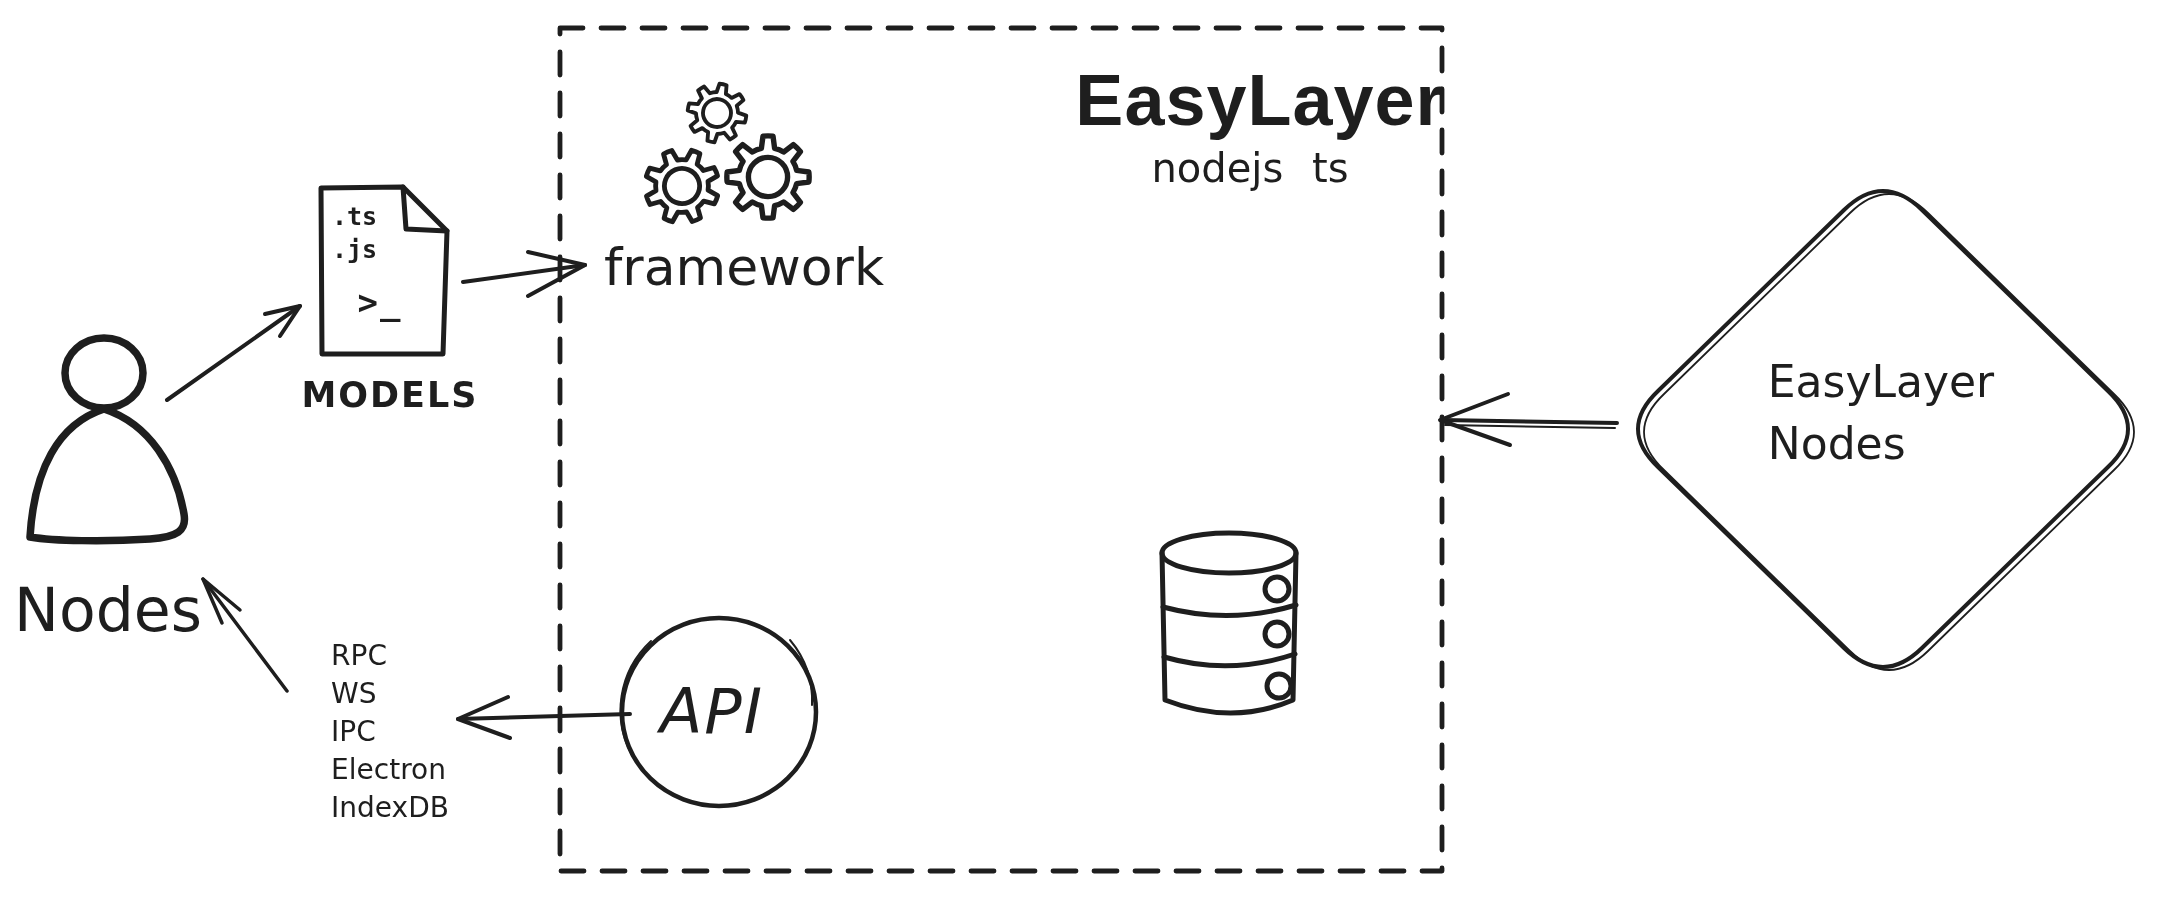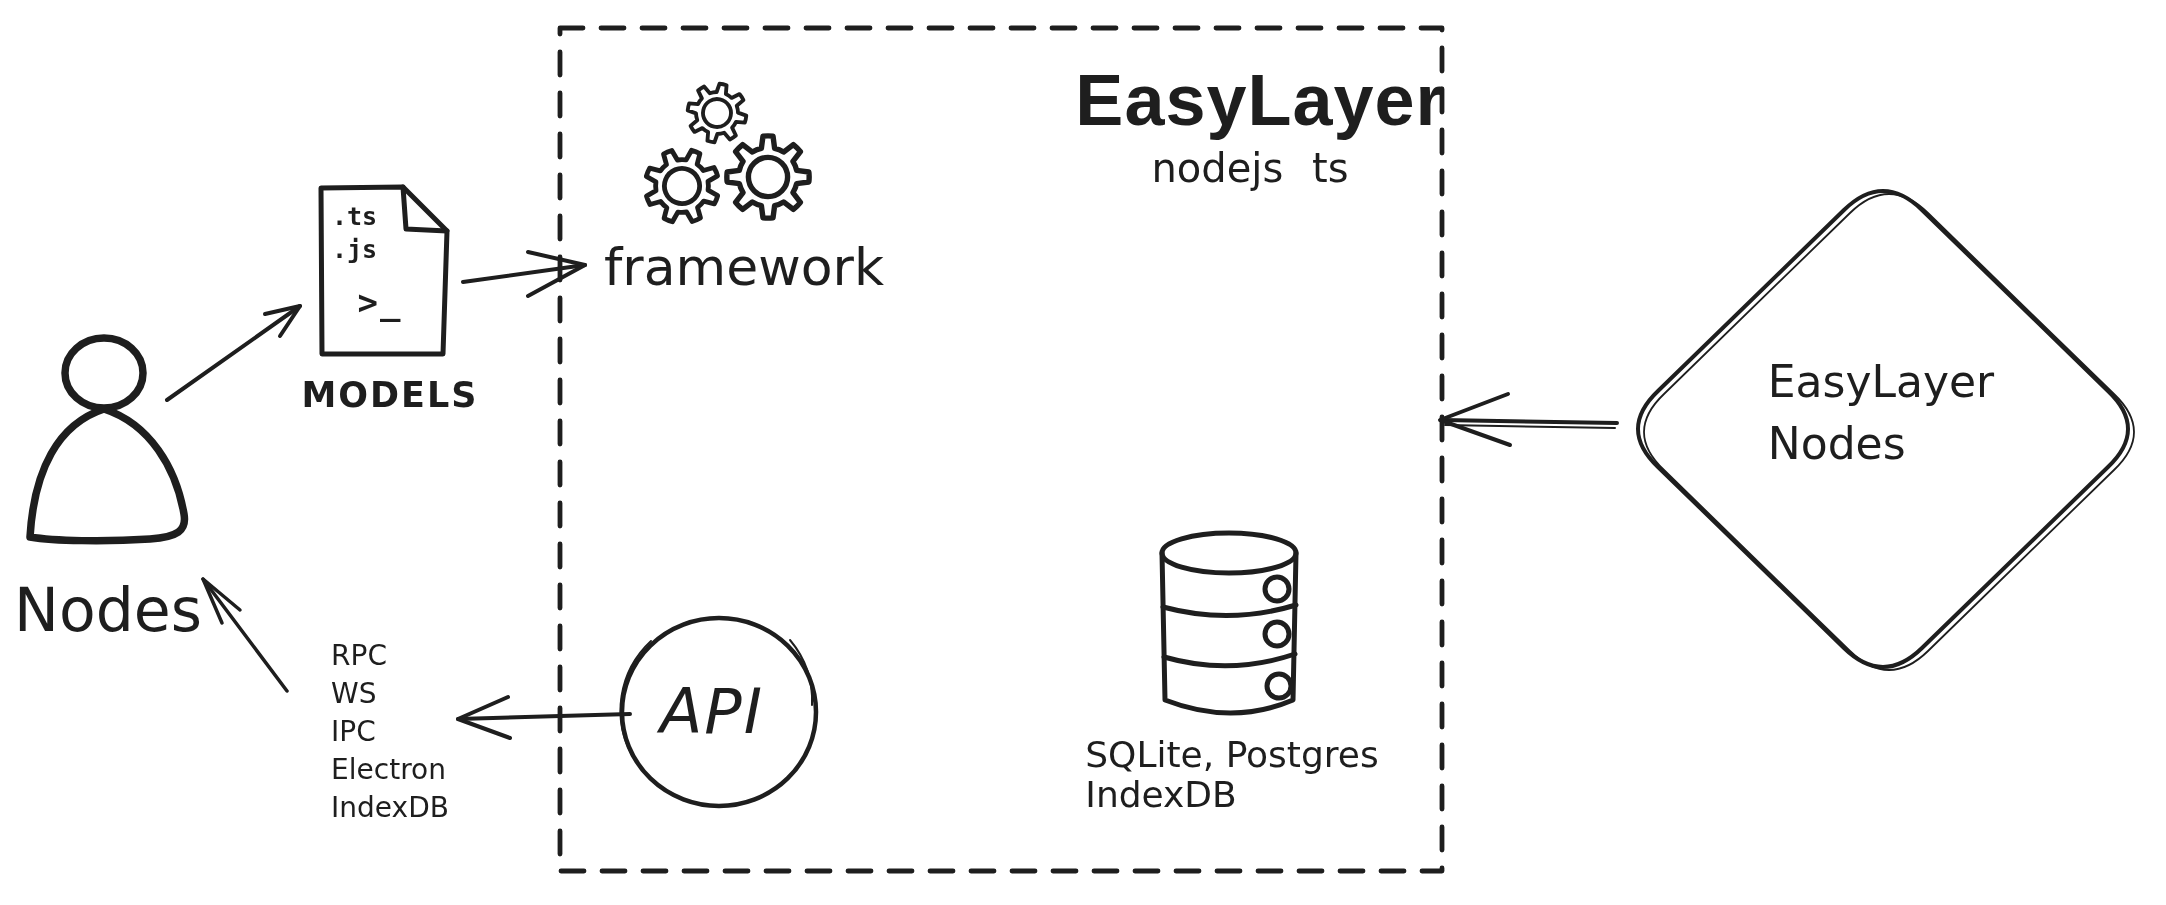--- a/index.html
+++ b/index.html
@@ -135,23 +135,19 @@
   <div class="label channels">
     <span>RPC</span>
     <span>WS</span>
     <span>IPC</span>
     <span>Electron</span>
     <span>IndexDB</span>
   </div>
 
   <div class="label api">API</div>
 
-  <div class="label dblabel">
-    <span>SQLite, Postgres</span>
-    <span>IndexDB</span>
-  </div>
 
   <div class="label blockchain">
     <span>EasyLayer</span>
     <span>Nodes</span>
   </div>
 
 </div>
 
 </body></html>

